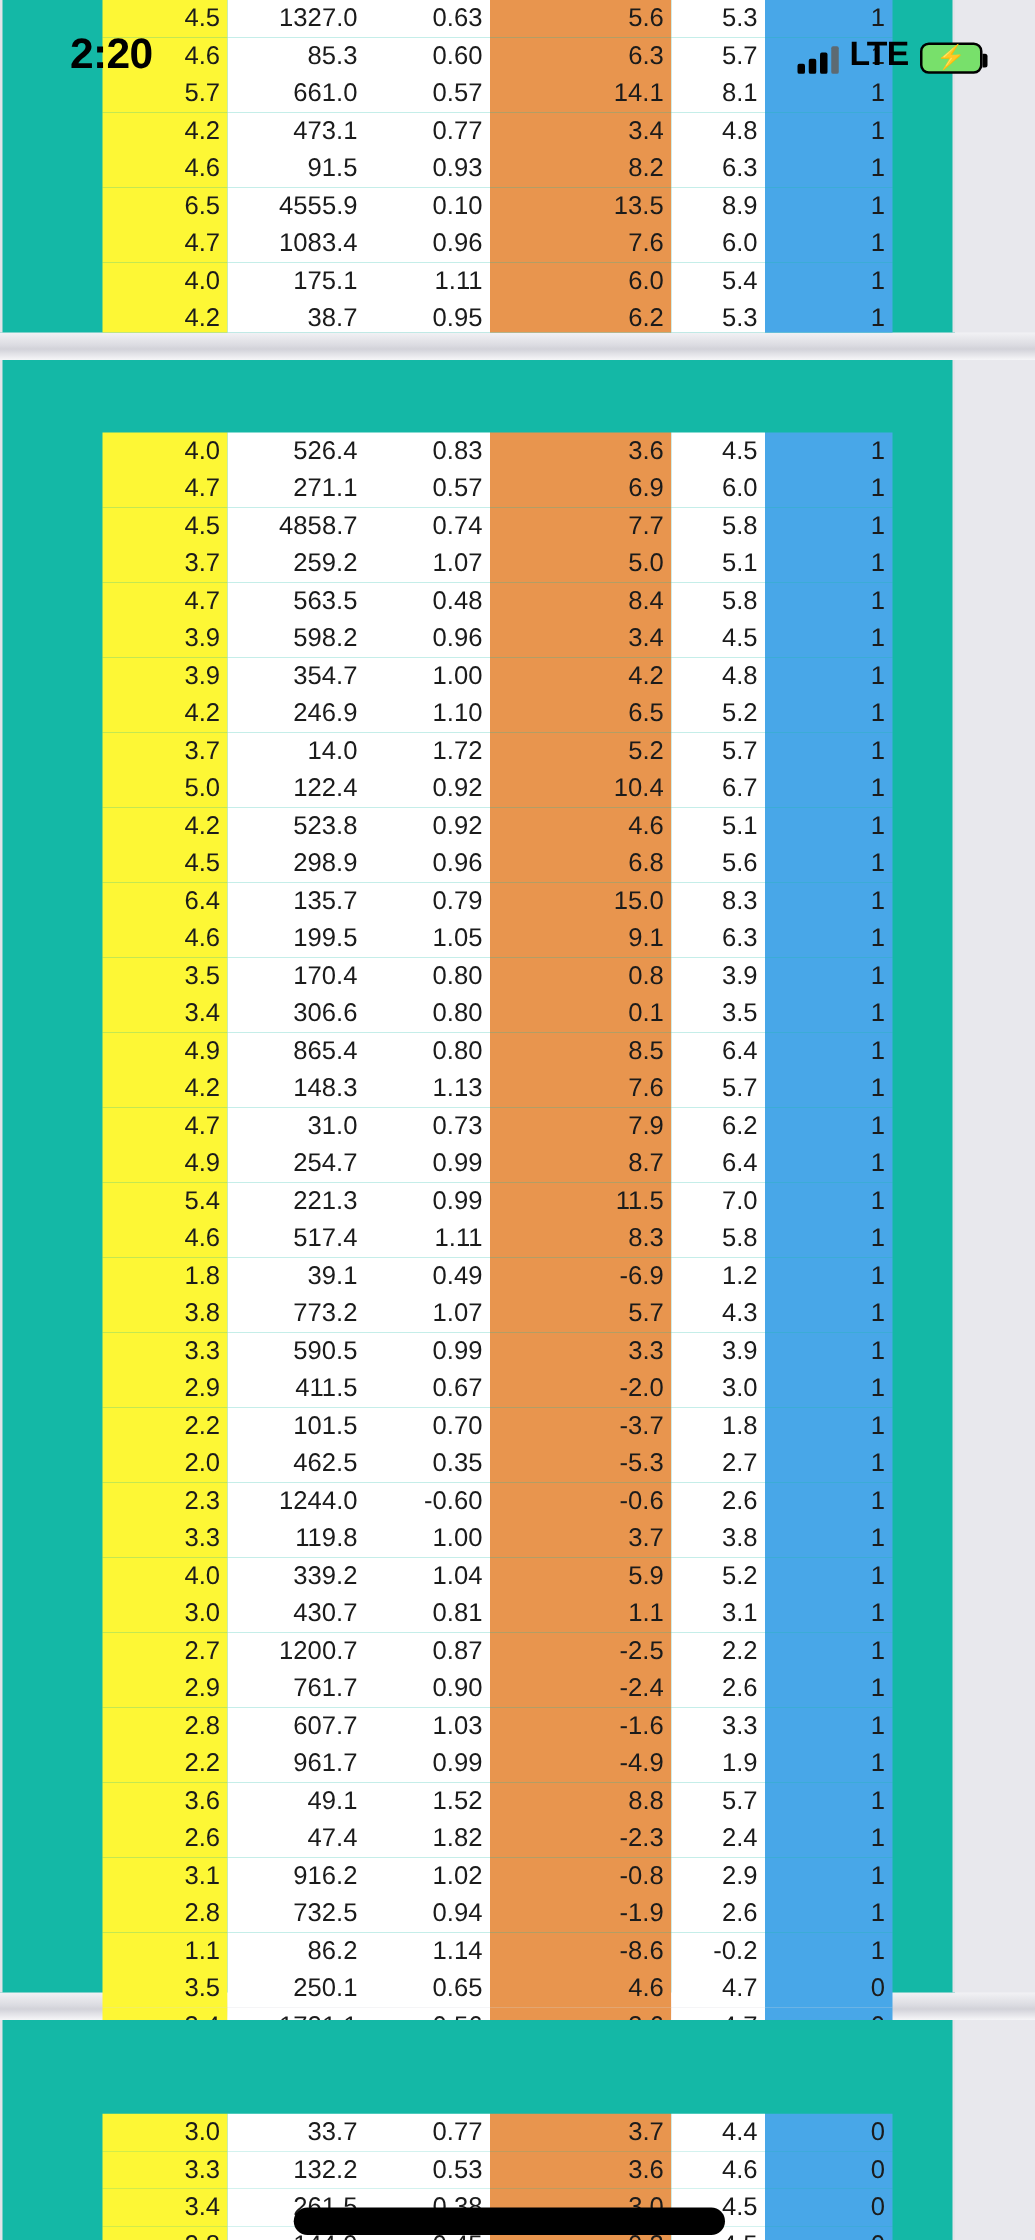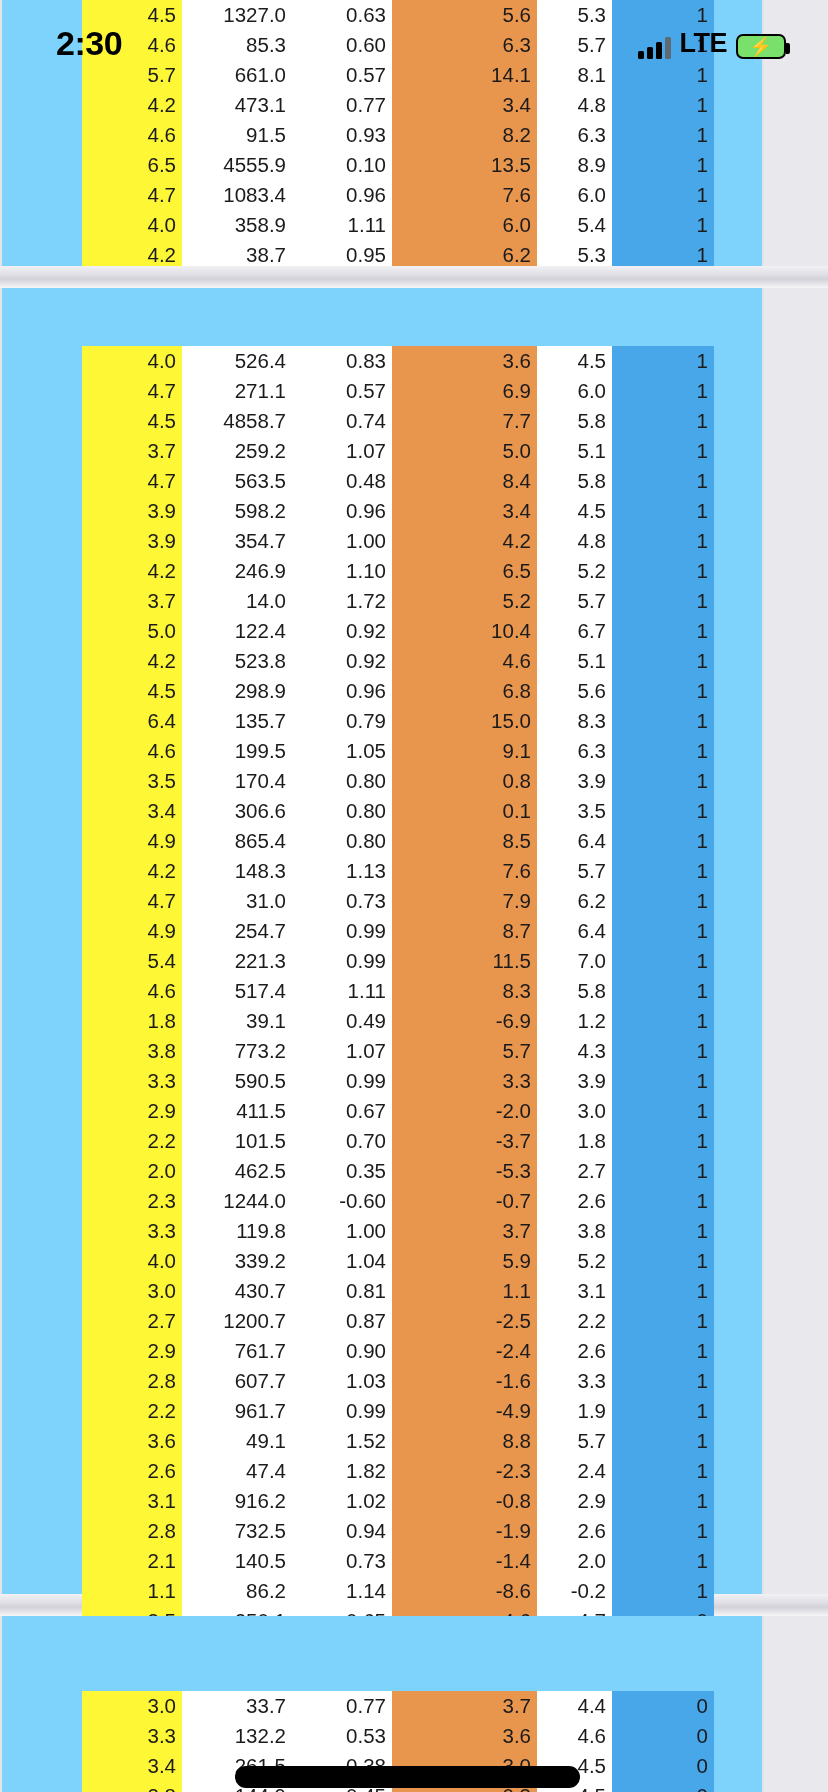--- a/index.html
+++ b/index.html
@@ -6,21 +6,21 @@
   html,body { width:828px; height:1792px; }
   body {
     font-family:"Liberation Sans", sans-serif;
     background:#e8e8ed;
     overflow:hidden;
     position:relative;
   }
   #viewer { position:absolute; inset:0; }
 
   .page {
-    background:#7dd3fc;
+    background:#14b8a6;
     width:764px;
     position:relative;
     border-left:2px solid #e3e3e8;
     border-right:2px solid #e3e3e8;
   }
   .page-gap {
     height:22px;
     width:828px;
     background:linear-gradient(to bottom,#f2f2f5 0%,#dcdce2 45%,#d2d2d9 60%,#f6f6f8 100%);
   }
@@ -161,21 +161,21 @@
           <tr>
             <td class="c0">4.7</td>
             <td class="c1">1083.4</td>
             <td class="c2">0.96</td>
             <td class="c3">7.6</td>
             <td class="c4">6.0</td>
             <td class="c5">1</td>
           </tr>
           <tr>
             <td class="c0">4.0</td>
-            <td class="c1">358.9</td>
+            <td class="c1">175.1</td>
             <td class="c2">1.11</td>
             <td class="c3">6.0</td>
             <td class="c4">5.4</td>
             <td class="c5">1</td>
           </tr>
           <tr>
             <td class="c0">4.2</td>
             <td class="c1">38.7</td>
             <td class="c2">0.95</td>
             <td class="c3">6.2</td>
@@ -413,21 +413,21 @@
             <td class="c1">462.5</td>
             <td class="c2">0.35</td>
             <td class="c3">-5.3</td>
             <td class="c4">2.7</td>
             <td class="c5">1</td>
           </tr>
           <tr>
             <td class="c0">2.3</td>
             <td class="c1">1244.0</td>
             <td class="c2">-0.60</td>
-            <td class="c3">-0.7</td>
+            <td class="c3">-0.6</td>
             <td class="c4">2.6</td>
             <td class="c5">1</td>
           </tr>
           <tr>
             <td class="c0">3.3</td>
             <td class="c1">119.8</td>
             <td class="c2">1.00</td>
             <td class="c3">3.7</td>
             <td class="c4">3.8</td>
             <td class="c5">1</td>
@@ -506,28 +506,20 @@
           </tr>
           <tr>
             <td class="c0">2.8</td>
             <td class="c1">732.5</td>
             <td class="c2">0.94</td>
             <td class="c3">-1.9</td>
             <td class="c4">2.6</td>
             <td class="c5">1</td>
           </tr>
           <tr>
-            <td class="c0">2.1</td>
-            <td class="c1">140.5</td>
-            <td class="c2">0.73</td>
-            <td class="c3">-1.4</td>
-            <td class="c4">2.0</td>
-            <td class="c5">1</td>
-          </tr>
-          <tr>
             <td class="c0">1.1</td>
             <td class="c1">86.2</td>
             <td class="c2">1.14</td>
             <td class="c3">-8.6</td>
             <td class="c4">-0.2</td>
             <td class="c5">1</td>
           </tr>
           <tr>
             <td class="c0">3.5</td>
             <td class="c1">250.1</td>
@@ -611,21 +603,21 @@
             <td class="c5">0</td>
           </tr>
         </tbody>
     </table>
     <div class="redaction" style="left:233px; top:150px; width:345px; height:22px;"></div>
   </div>
 
 </div>
 
 <div id="status-bar">
-  <div id="status-time">2:30</div>
+  <div id="status-time">2:20</div>
   <div id="status-right">
     <span class="signal">
       <i></i>
         <i></i>
         <i></i>
         <i></i>
     </span>
     <span class="lte">LTE</span>
     <span class="battery">
       <span class="bolt">⚡</span>

